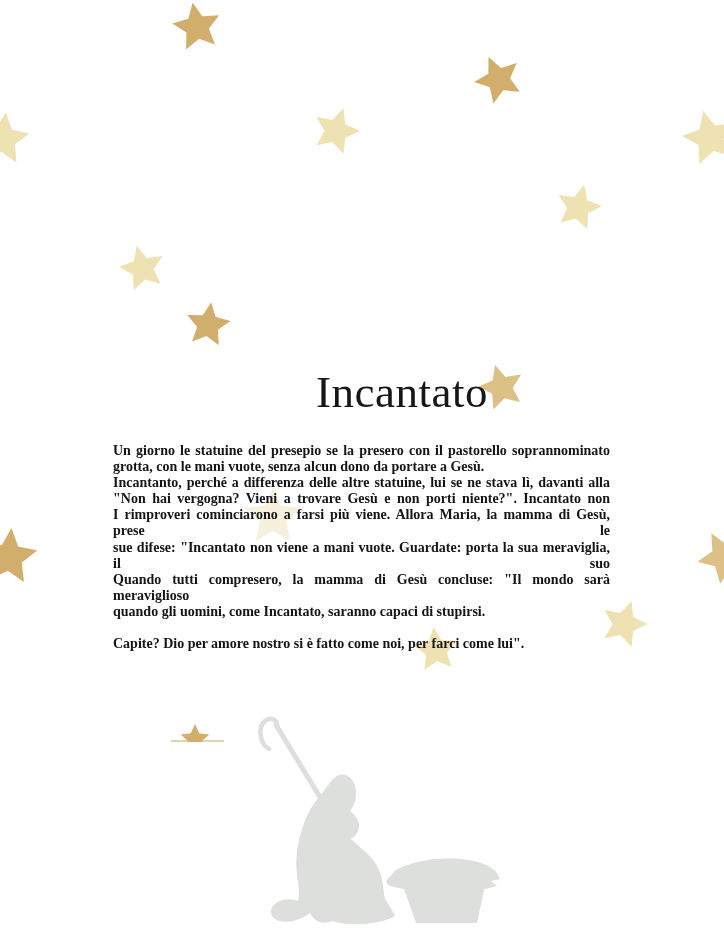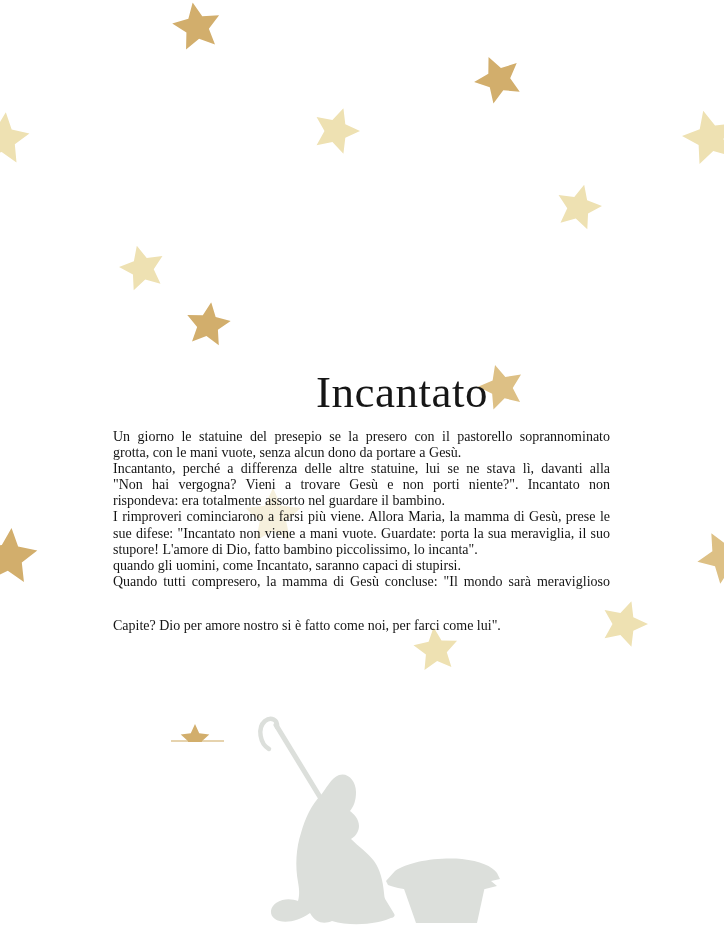--- a/index.html
+++ b/index.html
@@ -21,29 +21,30 @@
     font-weight:400;
     line-height:1.1;
     color:#161616;
     letter-spacing:0.5px;
     padding-left:40px;
   }
 
   
   .story{
     position:absolute;
-    left:113px;top:429px;width:497px;
+    left:113px;top:443px;width:497px;
     font-size:14px;
     line-height:16.1px;
     color:#141414;
+    font-weight:bold;
   }
   .line{white-space:normal;}
   .line.j{text-align:justify;text-align-last:justify;}
   .line.end{text-align:left;}
-  .line.last{margin-top:28px;}
+  .line.last{margin-top:16px;}
 
   
   .star{position:absolute;}
   .f-dark{fill:#d2ae6c;}
   .f-mid{fill:#ddc085;}
   .f-pale{fill:#eee1b2;}
   .f-faint{fill:#f3ecd2;}
   .s1 {left:172px;top:2px;  width:50px;height:50px;transform:rotate(-10deg);}
   .s2 {left:474px;top:55px; width:49px;height:49px;transform:rotate(-24deg);}
   .s3 {left:-24px;top:112px;width:54px;height:54px;transform:rotate(6deg);}
@@ -127,26 +128,24 @@
   </span>
   <span class="s15-line"></span>
 
   <h1 class="title">Incantato</h1>
 
   <div class="story">
     <div class="line j">Un giorno le statuine del presepio se la presero con il pastorello soprannominato</div>
     <div class="line end">grotta, con le mani vuote, senza alcun dono da portare a Gesù.</div>
     <div class="line j">Incantanto, perché a differenza delle altre statuine, lui se ne stava lì, davanti alla</div>
     <div class="line j">"Non hai vergogna? Vieni a trovare Gesù e non porti niente?". Incantato non</div>
-    <div class="line end">rispondeva: era totalmente assorto nel guardare il bambino.</div>
     <div class="line j">I rimproveri cominciarono a farsi più viene. Allora Maria, la mamma di Gesù, prese le</div>
     <div class="line j">sue difese: "Incantato non viene a mani vuote. Guardate: porta la sua meraviglia, il suo</div>
-    <div class="line end">stupore! L'amore di Dio, fatto bambino piccolissimo, lo incanta".</div>
+    <div class="line j">Quando tutti compresero, la mamma di Gesù concluse: "Il mondo sarà meraviglioso</div>
     <div class="line end">quando gli uomini, come Incantato, saranno capaci di stupirsi.</div>
-    <div class="line j">Quando tutti compresero, la mamma di Gesù concluse: "Il mondo sarà meraviglioso</div>
     <div class="line end last">Capite? Dio per amore nostro si è fatto come noi, per farci come lui".</div>
   </div>
 
   <svg class="silhouette" viewBox="0 0 280 242">
     <g fill="#dcdfdb" stroke="none">
 
       <path d="M29 49 C20 44 17 28 25 21 C31 16 38 20 37 27" fill="none" stroke="#dcdfdb" stroke-width="4.5" stroke-linecap="round"></path>
 
       <line x1="36" y1="25" x2="152" y2="215" stroke="#dcdfdb" stroke-width="5" stroke-linecap="round"></line>
 

